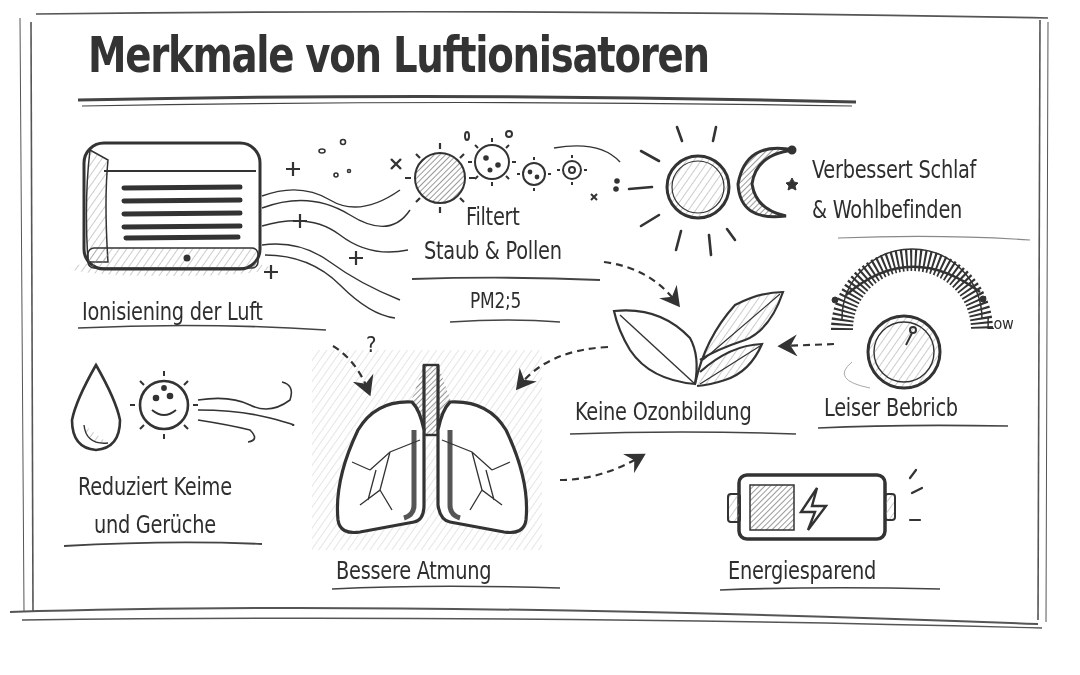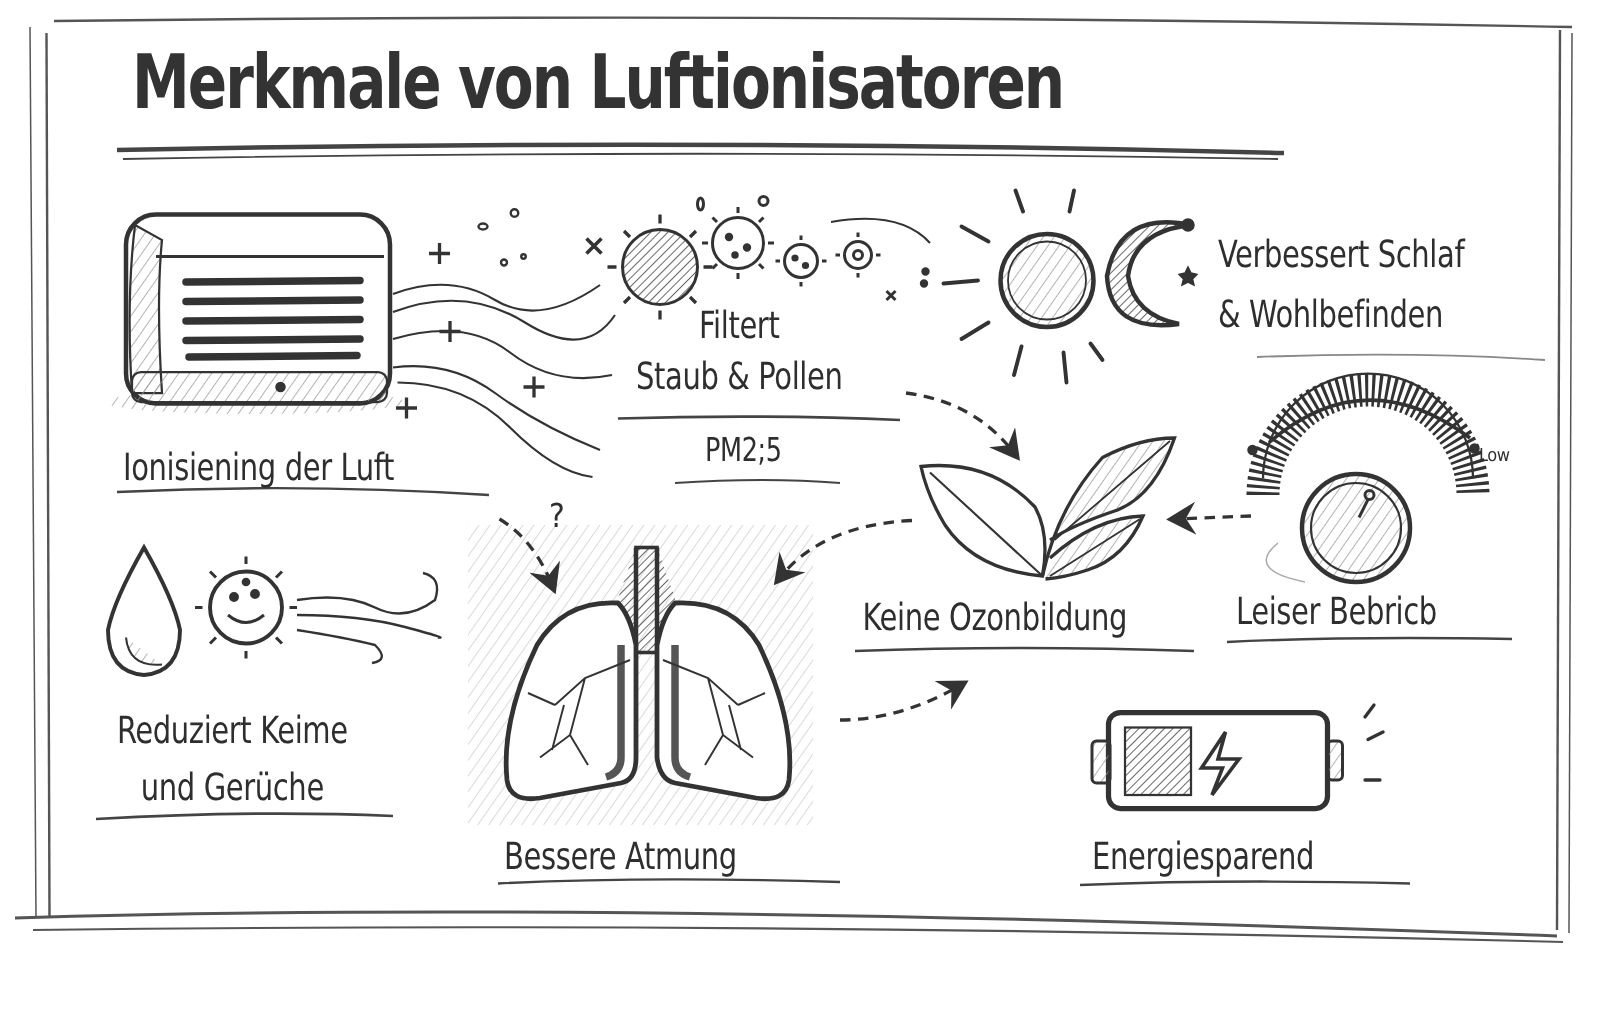--- a/index.html
+++ b/index.html
@@ -7,21 +7,21 @@
          font-family:"DejaVu Sans", sans-serif; color:#2b2b2b; }
   .canvas { position:absolute; left:0; top:0; width:1002px; height:675px; }
   .hand { font-family:"DejaVu Sans Condensed","DejaVu Sans", sans-serif; color:#2e2e2e; position:absolute; white-space:nowrap; letter-spacing:-0.3px; }
   .title { left:88px; top:26px; font-size:50px; font-weight:bold; letter-spacing:-1.5px; transform:scaleX(0.86); transform-origin:left top; color:#333; }
   .label { font-size:25px; transform:scaleX(0.86); transform-origin:left top; }
   .lbl-ion { left:82px; top:297px; }
   .lbl-filter { left:424px; top:200px; text-align:center; line-height:34px; }
   .lbl-pm { left:470px; top:288px; font-size:22px; }
   .lbl-sleep { left:812px; top:150px; line-height:40px; }
   .lbl-quiet { left:824px; top:393px; }
-  .lbl-low { left:986px; top:296px; font-size:12px; }
+  .lbl-low { left:986px; top:314px; font-size:16px; }
   .lbl-ozone { left:575px; top:397px; }
   .lbl-germs { left:78px; top:468px; line-height:38px; text-align:center; }
   .lbl-breath { left:336px; top:556px; }
   .lbl-energy { left:728px; top:556px; }
   svg { position:absolute; left:0; top:0; }
 </style>
 </head>
 <body>
 
 <div class="canvas">

